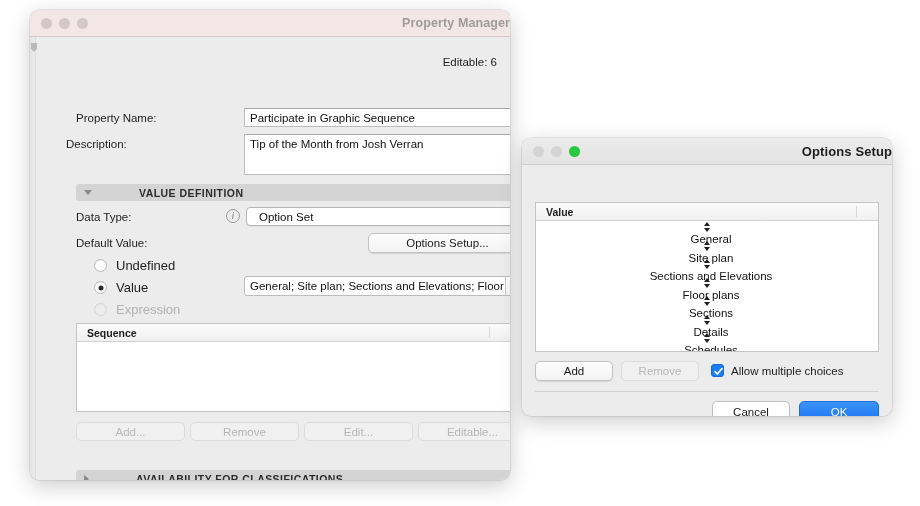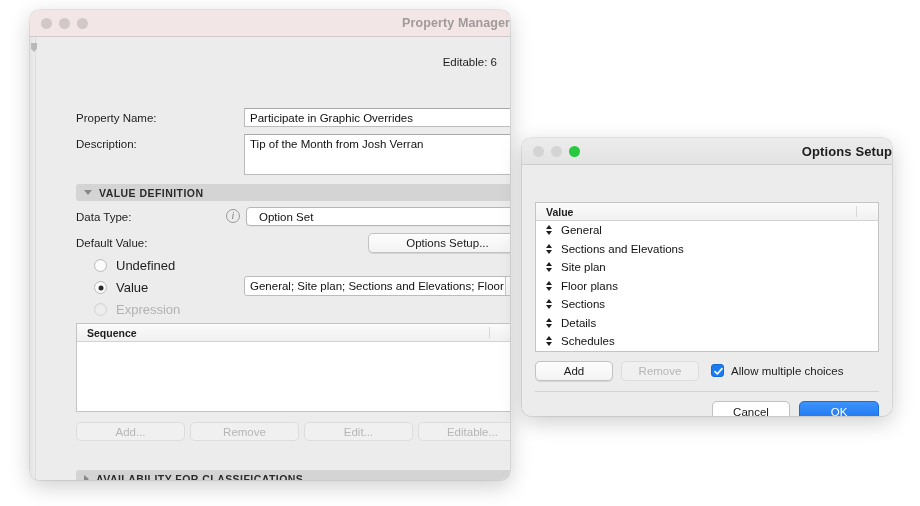--- a/index.html
+++ b/index.html
@@ -72,20 +72,21 @@
   }
 
   .section-bar {
     position: absolute;
     background: #d4d4d4;
     border-radius: 3px;
     display: flex; align-items: center;
     padding-left: 8px;
     font-size: 10.5px; font-weight: bold; letter-spacing: 0.45px;
     color: #2b2b2b;
+    gap: 40px;
   }
   .tri { width: 0; height: 0; margin-right: 7px; }
   .tri.down { border-left: 4.5px solid transparent; border-right: 4.5px solid transparent; border-top: 5.5px solid #888; }
   .tri.right { border-top: 4.5px solid transparent; border-bottom: 4.5px solid transparent; border-left: 5.5px solid #888; }
 
   .info-icon {
     position: absolute; width: 14px; height: 14px;
     border-radius: 50%; border: 1.1px solid #9a9a9a;
     color: #7c7c7c; font-size: 10px; font-style: italic;
     font-family: "Liberation Serif", serif;
@@ -178,20 +179,21 @@
   #win-options { left: 522px; top: 138px; width: 370px; height: 278px; }
   #win-options .titlebar { background: linear-gradient(to bottom,#ececec,#e3e3e3); }
   #win-options .title { color: #1d1d1d; font-weight: bold; font-size: 13px; }
   #os-body { position: relative; height: calc(100% - 27px); background: #ececec; }
 
   .os-row {
     height: 18.5px;
     display: flex; align-items: center;
     font-size: 11.5px; color: #111;
     padding-left: 8px;
+    flex-direction: column;
   }
   .sortglyph {
     width: 9px; height: 12px; margin-right: 8px; flex:none;
     display:flex; flex-direction:column; justify-content:center; align-items:center; gap:2px;
   }
   .sortglyph i { width:0; height:0; }
   .sortglyph i.up { border-left:3.5px solid transparent; border-right:3.5px solid transparent; border-bottom:4px solid #1f1f1f; }
   .sortglyph i.dn { border-left:3.5px solid transparent; border-right:3.5px solid transparent; border-top:4px solid #1f1f1f; }
 
   .checkrow { position:absolute; display:flex; align-items:center; }
@@ -221,23 +223,23 @@
 
     <div id="pm-body">
 
       <div class="left-rail">
         <div class="rail-nub"></div>
       </div>
 
       <div class="editable">Editable: 6</div>
 
       <div class="fld-label" style="left:46px; top:75px;">Property Name:</div>
-      <div class="textfield" style="left:214px; top:71px; width:283px; height:19px;">Participate in Graphic Overrides</div>
-
-      <div class="fld-label" style="left:46px; top:101px;">Description:</div>
+      <div class="textfield" style="left:214px; top:71px; width:283px; height:19px;">Participate in Graphic Sequence</div>
+
+      <div class="fld-label" style="left:36px; top:101px;">Description:</div>
       <div class="textfield" style="left:214px; top:97px; width:283px; height:41px; white-space:normal;">Tip of the Month from Josh Verran</div>
 
       <div class="section-bar" style="left:46px; top:147px; width:451px; height:17px;">
         <span class="tri down"></span>
         <span>VALUE DEFINITION</span>
       </div>
 
       <div class="fld-label" style="left:46px; top:174px;">Data Type:</div>
       <div class="info-icon" style="left:196px; top:172px;">i</div>
       <div class="popup" style="left:216px; top:170px; width:281px; height:19px;">
@@ -316,28 +318,28 @@
                 <i class="up"></i>
                 <i class="dn"></i>
               </span>
               <span>General</span>
             </div>
             <div class="os-row">
               <span class="sortglyph">
                 <i class="up"></i>
                 <i class="dn"></i>
               </span>
+              <span>Site plan</span>
+            </div>
+            <div class="os-row">
+              <span class="sortglyph">
+                <i class="up"></i>
+                <i class="dn"></i>
+              </span>
               <span>Sections and Elevations</span>
-            </div>
-            <div class="os-row">
-              <span class="sortglyph">
-                <i class="up"></i>
-                <i class="dn"></i>
-              </span>
-              <span>Site plan</span>
             </div>
             <div class="os-row">
               <span class="sortglyph">
                 <i class="up"></i>
                 <i class="dn"></i>
               </span>
               <span>Floor plans</span>
             </div>
             <div class="os-row">
               <span class="sortglyph">

